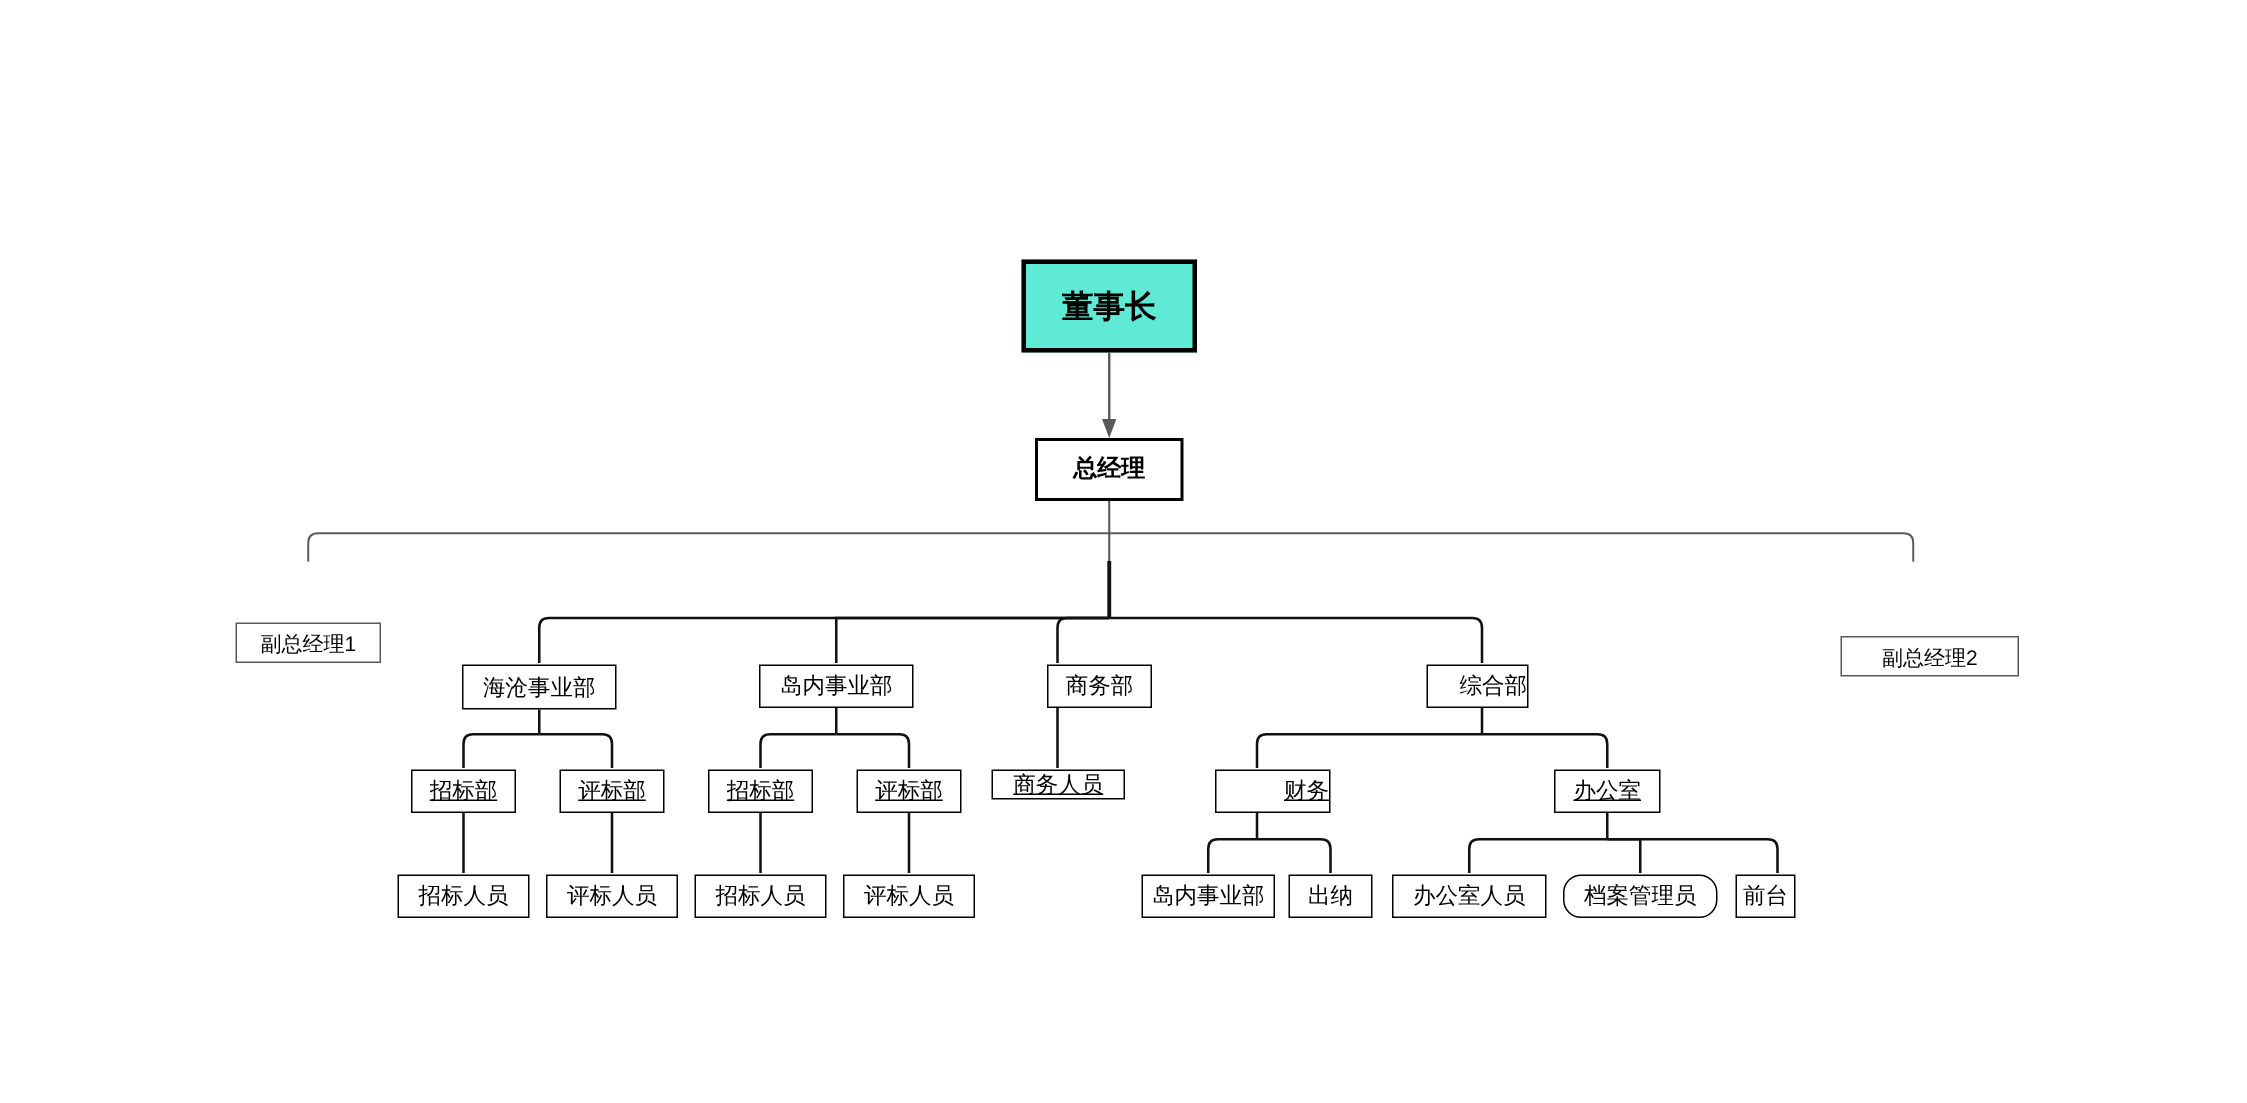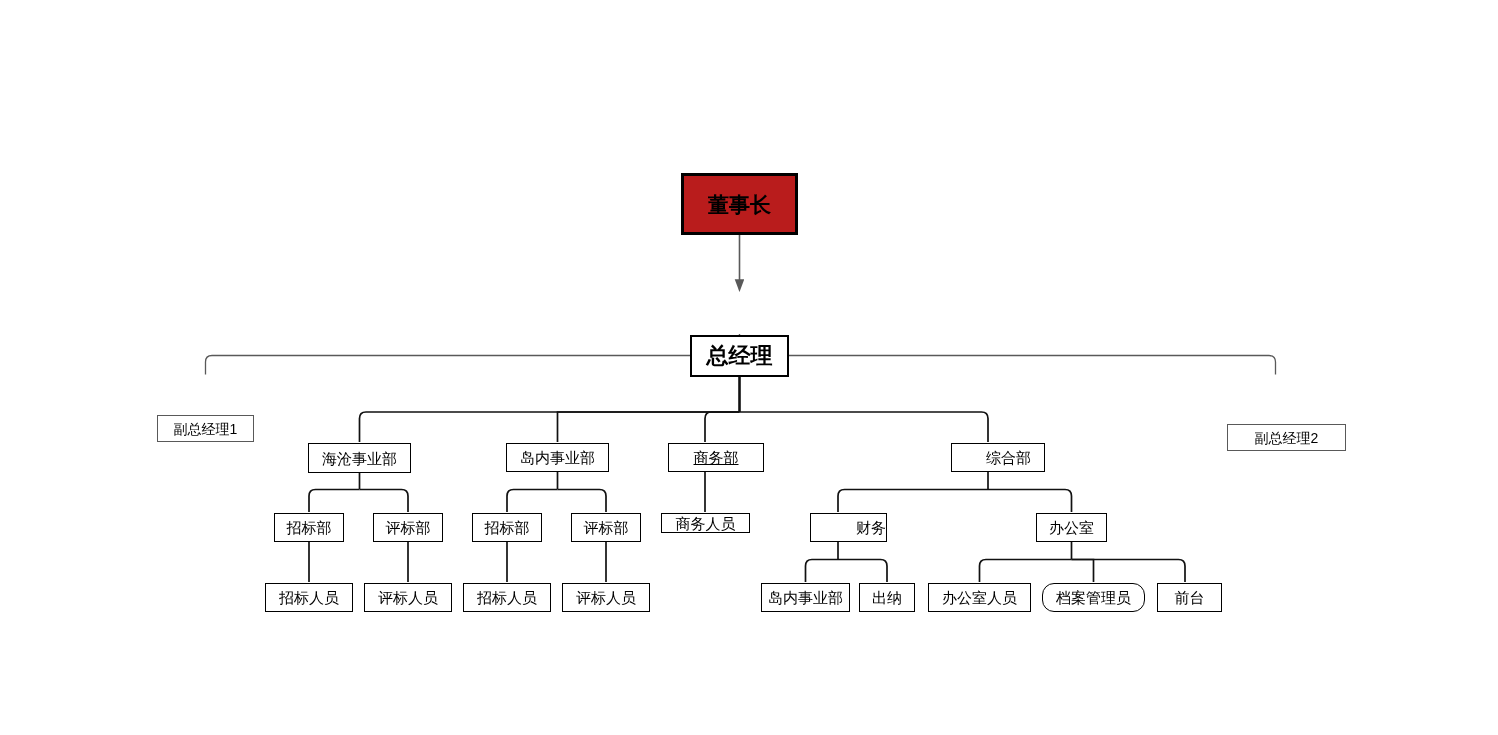--- a/index.html
+++ b/index.html
@@ -45,32 +45,31 @@
   .node.root {
     border: 3.4px solid #000000;
     background: #93b4f2;
     font-weight: bold;
     font-size: 21px;
   }
   
   .node.lvl1 {
     border: 2px solid #000000;
     font-weight: bold;
-    font-size: 22px;
-    margin-top: 43px;
+    font-size: 16px;
   }
   
   .node.deputy {
     border: 1.3px solid #595959;
     font-size: 14px;
     margin-top: 40px;
   }
   
   .node.lvl2 { font-size: 15px; }
-  .node.lvl3 { font-size: 15px; }
+  .node.lvl3 { font-size: 15px; text-decoration: underline; }
   .node.lvl4 { font-size: 15px; }
 </style>
 </head>
 <body>
 
 <div id="canvas" style="background: rgb(255, 255, 255);">
 
   <svg id="connectors" viewBox="0 0 1498 735" xmlns="http://www.w3.org/2000/svg">
     <defs>
       <marker id="arrowhead" markerWidth="8" markerHeight="8" refX="4.2" refY="3" orient="auto" markerUnits="strokeWidth">
@@ -113,21 +112,21 @@
     <path d="M838,542 L838,559" fill="none" stroke="#111111" stroke-width="1.7"></path>
     <path d="M838,559.5 L812,559.5 Q805.5,559.5 805.5,566 L805.5,582" fill="none" stroke="#111111" stroke-width="1.7"></path>
     <path d="M838,559.5 L880.5,559.5 Q887,559.5 887,566 L887,582" fill="none" stroke="#111111" stroke-width="1.7"></path>
 
     <path d="M1071.5,542 L1071.5,559" fill="none" stroke="#111111" stroke-width="1.7"></path>
     <path d="M1071.5,559.5 L986,559.5 Q979.5,559.5 979.5,566 L979.5,582" fill="none" stroke="#111111" stroke-width="1.7"></path>
     <path d="M1071.5,559.5 L1093.5,559.5 L1093.5,582" fill="none" stroke="#111111" stroke-width="1.7"></path>
     <path d="M1071.5,559.5 L1178.5,559.5 Q1185,559.5 1185,566 L1185,582" fill="none" stroke="#111111" stroke-width="1.7"></path>
   </svg>
 
-  <div class="node root" style="left: 681px; top: 173px; width: 117px; height: 62px; background: #b91c1c;">
+  <div class="node root" style="left: 681px; top: 173px; width: 117px; height: 62px; background: #5eead4;">
     <span class="label">董事长</span>
   </div>
 
   <div class="node lvl1" style="left: 690px; top: 292px; width: 99px; height: 42px;">
     <span class="label">总经理</span>
   </div>
 
   <div class="node deputy" style="left: 157px; top: 375px; width: 97px; height: 27px; border-color: rgb(89, 89, 89);">
     <span class="label">副总经理1</span>
   </div>
@@ -137,25 +136,25 @@
   </div>
 
   <div class="node lvl2" style="left: 308px; top: 443px; width: 103px; height: 30px;">
     <span class="label">海沧事业部</span>
   </div>
 
   <div class="node lvl2" style="left: 506px; top: 443px; width: 103px; height: 29px;">
     <span class="label">岛内事业部</span>
   </div>
 
-  <div class="node lvl2" style="left: 668px; top: 443px; width: 96px; height: 29px; text-decoration: underline;">
+  <div class="node lvl2" style="left: 698px; top: 443px; width: 70px; height: 29px;">
     <span class="label">商务部</span>
   </div>
 
-  <div class="node lvl2" style="left: 951px; top: 443px; width: 94px; height: 29px; padding-left: 21px;">
+  <div class="node lvl2" style="left: 951px; top: 443px; width: 68px; height: 29px; padding-left: 21px;">
     <span class="label">综合部</span>
   </div>
 
   <div class="node lvl3" style="left: 274px; top: 513px; width: 70px; height: 29px;">
     <span class="label">招标部</span>
   </div>
 
   <div class="node lvl3" style="left: 373px; top: 513px; width: 70px; height: 29px;">
     <span class="label">评标部</span>
   </div>
@@ -205,17 +204,17 @@
   </div>
 
   <div class="node lvl4" style="left: 928px; top: 583px; width: 103px; height: 29px;">
     <span class="label">办公室人员</span>
   </div>
 
   <div class="node lvl4" style="left: 1042px; top: 583px; width: 103px; height: 29px; border-radius: 12px;">
     <span class="label">档案管理员</span>
   </div>
 
-  <div class="node lvl4" style="left: 1157px; top: 583px; width: 65px; height: 29px; justify-content: center;">
+  <div class="node lvl4" style="left: 1157px; top: 583px; width: 40px; height: 29px; justify-content: center;">
     <span class="label">前台</span>
   </div>
 
 </div>
 
 </body></html>

